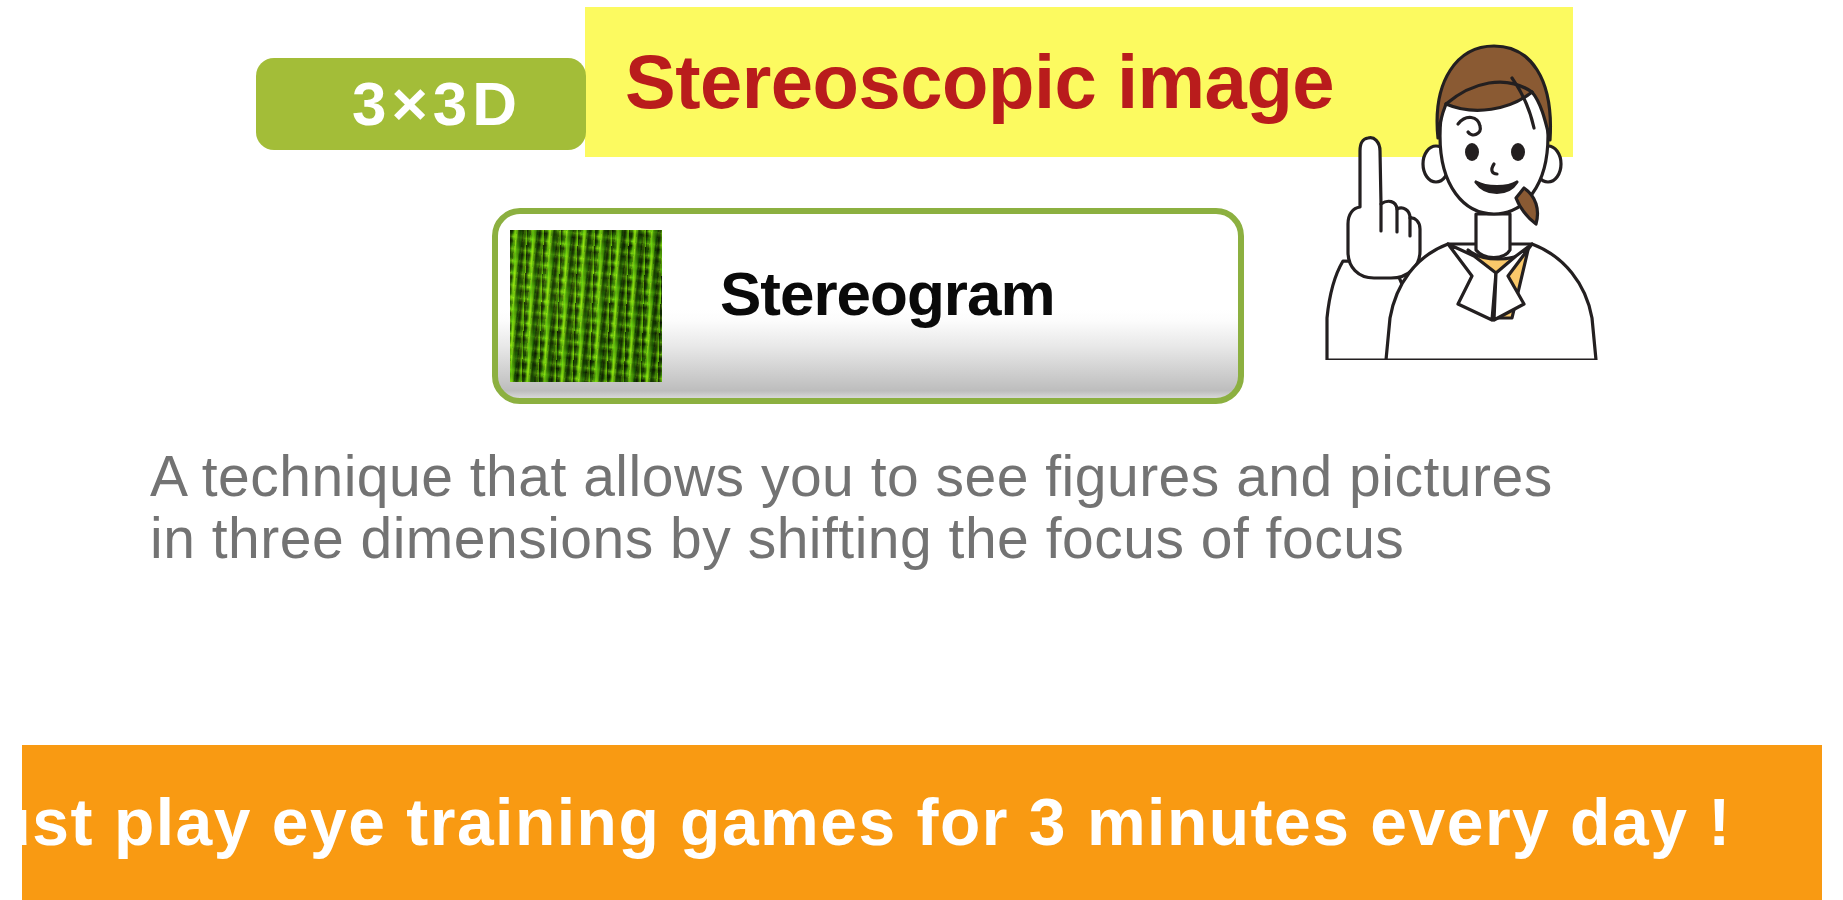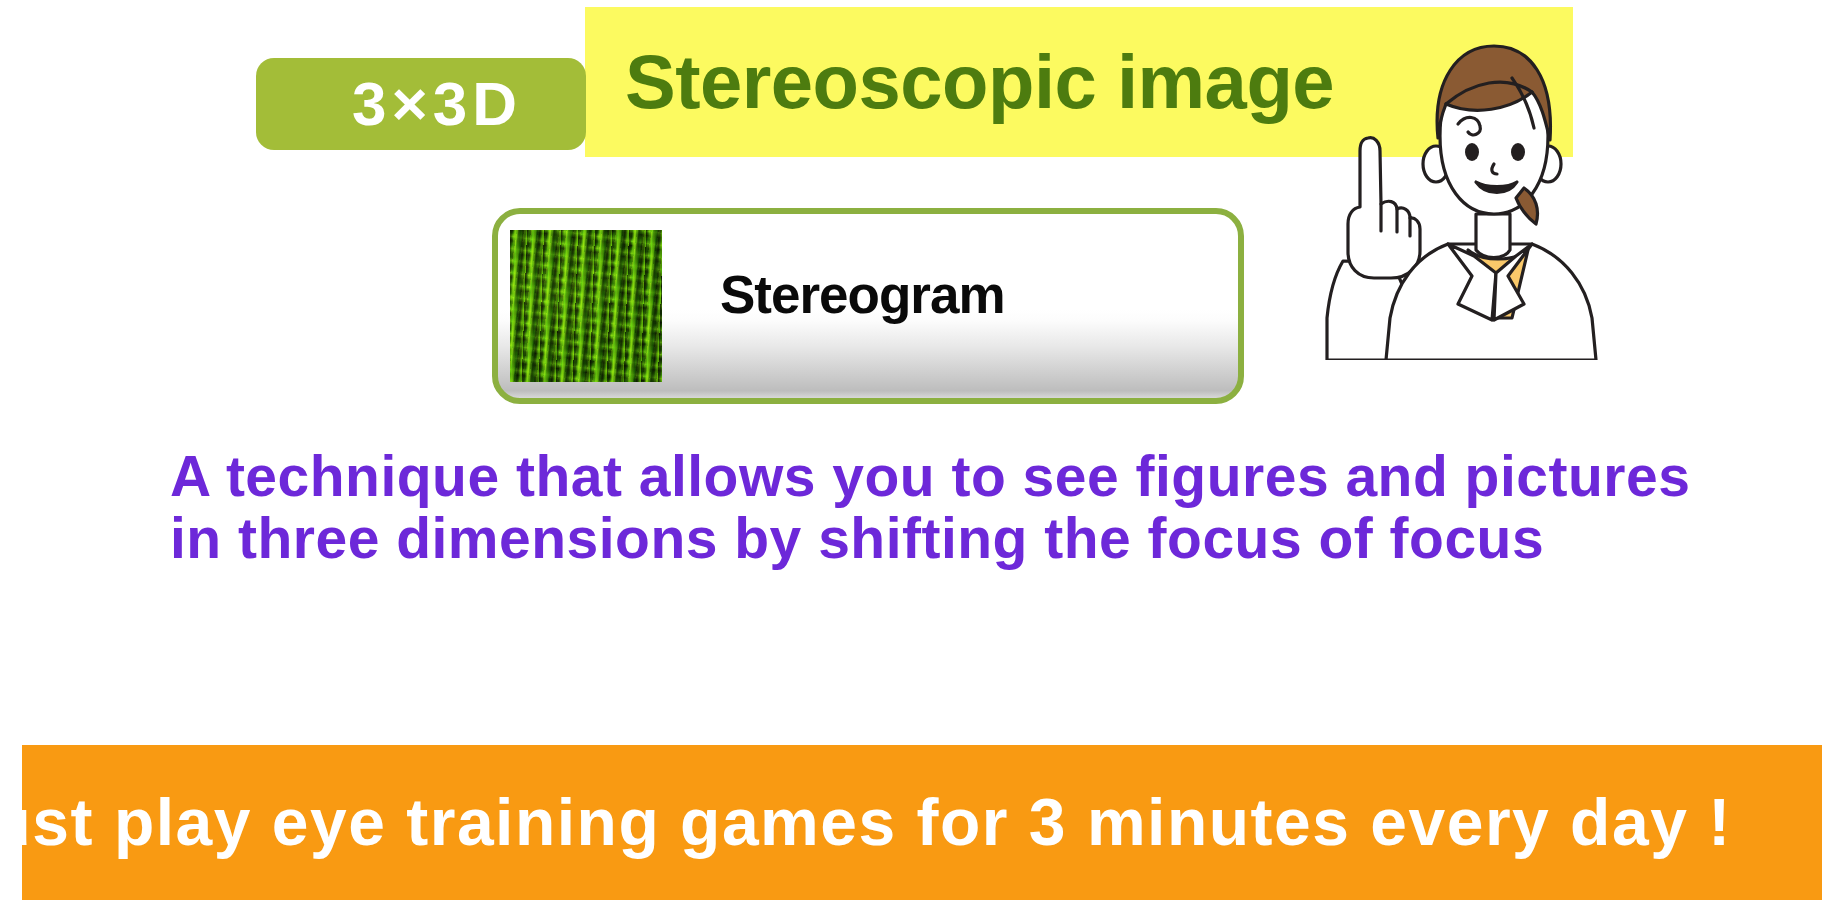--- a/index.html
+++ b/index.html
@@ -34,21 +34,21 @@
     background: #fcfa60;
   }
   .yellow-banner-title {
     position: absolute;
     left: 40px;
     top: 50%;
     transform: translateY(-50%);
     font-family: "Liberation Sans Narrow", "Liberation Sans", sans-serif;
     font-size: 76px;
     font-weight: bold;
-    color: #4d7c0f;
+    color: #b91c1c;
     letter-spacing: -0.5px;
     white-space: nowrap;
     line-height: 1;
   }
 
   
   .badge-3x3d {
     position: absolute;
     left: 256px;
     top: 58px;
@@ -122,45 +122,44 @@
     position: absolute;
     inset: 0;
     background:
       repeating-linear-gradient(99deg,
         rgba(255,255,255,0.12) 0px, rgba(0,0,0,0.3) 2px,
         rgba(190,255,60,0.25) 5px, rgba(0,0,0,0.22) 7px);
     mix-blend-mode: overlay;
   }
   .stereogram-label {
     font-family: "Liberation Sans Narrow", "Liberation Sans", sans-serif;
-    font-size: 53px;
+    font-size: 62px;
     font-weight: bold;
     color: #0a0a0a;
     margin-left: 58px;
     line-height: 1;
     white-space: nowrap;
     letter-spacing: -1px;
     position: relative;
     top: -12px;
   }
 
   
   .description {
     position: absolute;
     left: 150px;
     top: 446px;
     width: 1420px;
     font-family: "Liberation Sans Narrow", "Liberation Sans", sans-serif;
     font-size: 57px;
-    font-weight: bold;
-    color: #6d28d9;
+    font-weight: normal;
+    color: #737373;
     line-height: 1.08;
     letter-spacing: 0.5px;
     white-space: nowrap;
-    margin-left: 20px;
   }
   .description .line { display: block; }
 
   
   .orange-banner {
     position: absolute;
     left: 22px;
     top: 745px;
     width: 1800px;
     height: 158px;

